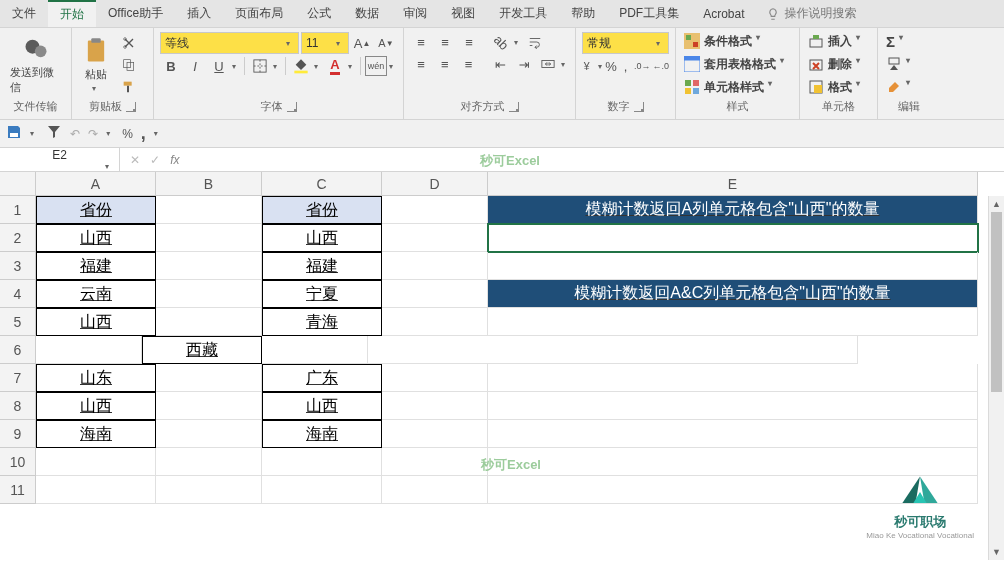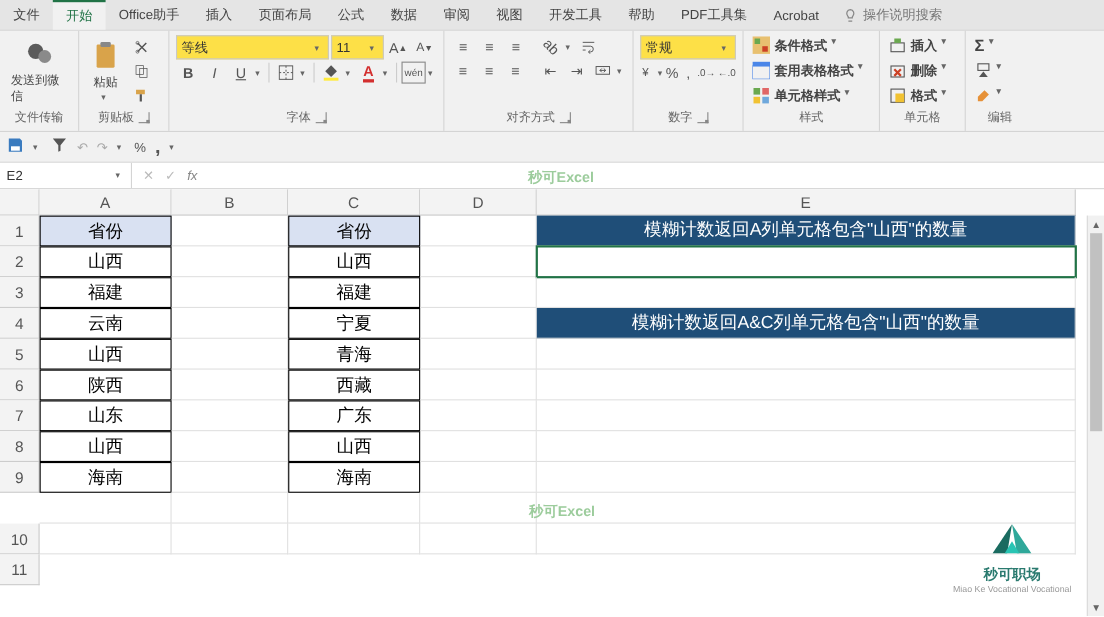--- a/index.html
+++ b/index.html
@@ -30,35 +30,35 @@
 .sel .dd { margin-left: auto; }
 .txt-btn { display: flex; align-items: flex-start; gap: 4px; font-size: 12px; color: #444; padding: 1px 2px; white-space: nowrap; font-weight: bold; }
 .txt-btn .ic { width: 16px; height: 16px; }
 
 
 .qat { background: #f1f1f1; border-bottom: 1px solid #d4d4d4; height: 28px; display: flex; align-items: center; padding: 0 6px; gap: 8px; color: #555; }
 .qat .ic { width: 16px; height: 16px; }
 
 
 .fbar { display: flex; align-items: center; border-bottom: 1px solid #d4d4d4; height: 24px; background: #fff; position: relative; }
-.namebox { width: 120px; border-right: 1px solid #d4d4d4; height: 100%; display: flex; align-items: center; padding: 0 6px; font-size: 12px; }
+.namebox { width: 120px; border-right: 1px solid #d4d4d4; height: 100%; display: flex; align-items: center; padding: 0 6px; font-size: 12px; flex-direction: column; }
 .namebox .dd { margin-left: auto; }
 .fx-btns { display: flex; align-items: center; gap: 10px; padding: 0 10px; color: #888; }
 .fx-input { flex: 1; height: 100%; padding: 0 6px; font-size: 12px; color: #333; }
 .watermark { color: #9ccc9c; font-weight: bold; font-size: 13px; position: absolute; }
 
 
 .grid-wrap { display: flex; height: calc(561px - 28px - 92px - 28px - 24px - 1px); overflow: hidden; position: relative; }
 .corner { width: 36px; height: 24px; background: #f3f3f3; border-right: 1px solid #ccc; border-bottom: 1px solid #ccc; }
 .colheads { display: flex; height: 24px; }
 .ch { background: #f3f3f3; border-right: 1px solid #ccc; border-bottom: 1px solid #ccc; display: flex; align-items: center; justify-content: center; font-size: 14px; color: #555; }
 .rowheads { width: 36px; }
 .rh { background: #f3f3f3; border-right: 1px solid #ccc; border-bottom: 1px solid #ccc; display: flex; align-items: center; justify-content: center; font-size: 14px; color: #555; }
 .cells { position: relative; }
-.crow { display: flex; }
+.crow { display: flex; text-decoration: underline; }
 .cell { border-right: 1px solid #e0e0e0; border-bottom: 1px solid #e0e0e0; display: flex; align-items: center; justify-content: center; font-size: 16px; color: #000; overflow: hidden; white-space: nowrap; padding: 0 4px; }
 .cell.hdr { background: #d9e1f2; font-weight: 500; }
 .cell.bord { border: 1px solid #000; }
 .cell.eheader { background: #1f4e78; color: #fff; font-weight: 500; justify-content: center; }
 .cell.selected { outline: 2px solid #217346; outline-offset: -1px; background: #fff; }
 
 .vscroll { position: absolute; right: 0; top: 24px; bottom: 0; width: 16px; background: #f1f1f1; border-left: 1px solid #dadada; }
 .vscroll .thumb { position: absolute; top: 16px; left: 2px; right: 2px; height: 180px; background: #c1c1c1; }
 .vscroll .arr { position: absolute; left: 0; right: 0; height: 16px; display: flex; align-items: center; justify-content: center; font-size: 9px; color: #666; }
 
@@ -385,21 +385,21 @@
     <div class="rowheads" id="rowheads">
         <div class="rh" style="height: 28px;">1</div>
         <div class="rh" style="height: 28px;">2</div>
         <div class="rh" style="height: 28px;">3</div>
         <div class="rh" style="height: 28px;">4</div>
         <div class="rh" style="height: 28px;">5</div>
         <div class="rh" style="height: 28px;">6</div>
         <div class="rh" style="height: 28px;">7</div>
         <div class="rh" style="height: 28px;">8</div>
         <div class="rh" style="height: 28px;">9</div>
-        <div class="rh" style="height: 28px; margin-top: 28px;">10</div>
+        <div class="rh" style="height: 28px;">10</div>
         <div class="rh" style="height: 28px;">11</div>
       </div>
   </div>
   <div class="flexcol" style="flex:1;position:relative">
     <div class="colheads" id="colheads">
         <div class="ch" style="width: 120px;">A</div>
         <div class="ch" style="width: 106px;">B</div>
         <div class="ch" style="width: 120px;">C</div>
         <div class="ch" style="width: 106px;">D</div>
         <div class="ch" style="width: 490px;">E</div>
@@ -434,21 +434,20 @@
           <div class="cell eheader" style="width: 490px; height: 28px; justify-content: center;">模糊计数返回A&amp;C列单元格包含"山西"的数量</div>
         </div>
         <div class="crow">
           <div class="cell bord" style="width: 120px; height: 28px;">山西</div>
           <div class="cell" style="width: 106px; height: 28px;"></div>
           <div class="cell bord" style="width: 120px; height: 28px;">青海</div>
           <div class="cell" style="width: 106px; height: 28px;"></div>
           <div class="cell" style="width: 490px; height: 28px; justify-content: center;"></div>
         </div>
         <div class="crow">
-          <div class="cell bord" style="width: 120px; height: 28px;">陕西</div>
           <div class="cell" style="width: 106px; height: 28px;"></div>
           <div class="cell bord" style="width: 120px; height: 28px;">西藏</div>
           <div class="cell" style="width: 106px; height: 28px;"></div>
           <div class="cell" style="width: 490px; height: 28px; justify-content: center;"></div>
         </div>
         <div class="crow">
           <div class="cell bord" style="width: 120px; height: 28px;">山东</div>
           <div class="cell" style="width: 106px; height: 28px;"></div>
           <div class="cell bord" style="width: 120px; height: 28px;">广东</div>
           <div class="cell" style="width: 106px; height: 28px;"></div>

